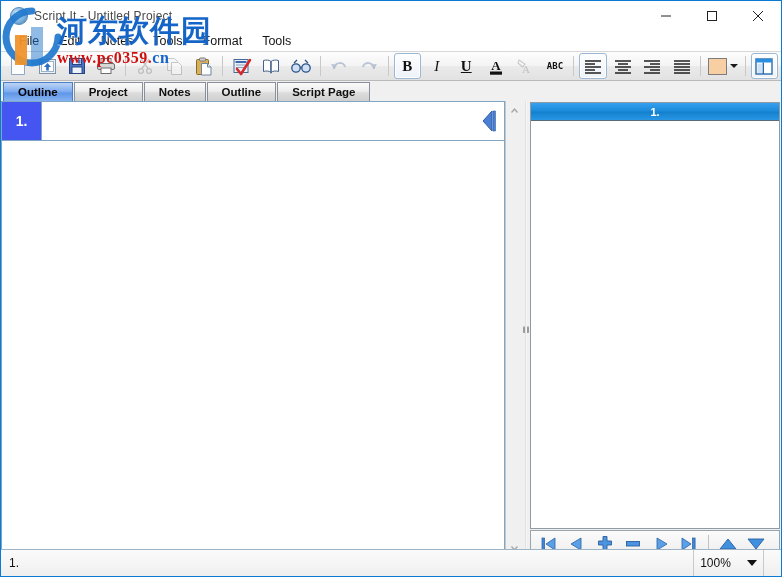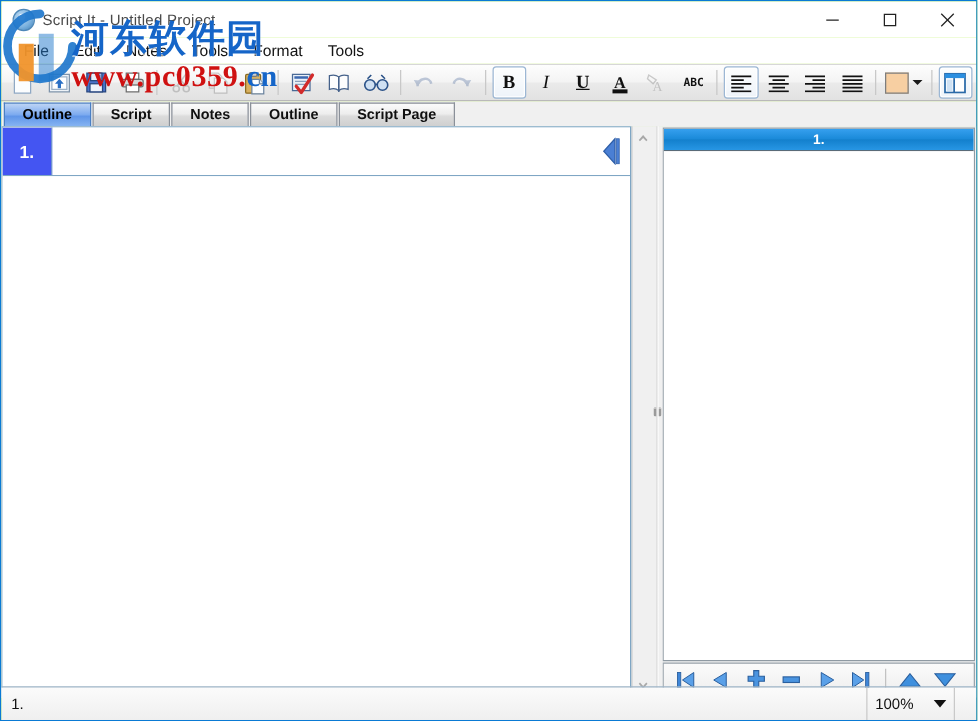--- a/index.html
+++ b/index.html
@@ -206,21 +206,21 @@
   .wm-cn{
     position:absolute;left:56px;top:10px;
     font-family:"DejaVu Sans", sans-serif;
     font-size:30px;font-weight:bold;color:#1565c8;
     letter-spacing:1px;white-space:nowrap;
     text-shadow:0 1px 0 rgba(255,255,255,.55);
   }
   .wm-url{
     position:absolute;left:56px;top:48px;
     font-family:"Liberation Serif", serif;
-    font-size:24px;font-weight:bold;color:#cf1111;
+    font-size:16px;font-weight:bold;color:#cf1111;
     white-space:nowrap;letter-spacing:.5px;
   }
   .wm-url .cn{color:#1565c8;}
 </style>
 </head>
 <body>
 
 <div id="app">
 
   <div class="titlebar">
@@ -443,21 +443,21 @@
         <rect x="1" y="1" width="16" height="15" fill="#ffffff" stroke="#2b6aa8" stroke-width="1.4"></rect>
         <rect x="1" y="1" width="16" height="3.5" fill="#2b8fe0"></rect>
         <rect x="7.6" y="4.5" width="1.4" height="11.5" fill="#2b6aa8"></rect>
         <rect x="2.4" y="5.6" width="4.6" height="9.4" fill="#cfe2f4"></rect>
       </svg>
     </div>
   </div>
 
   <div class="tabstrip">
     <div class="tab active">Outline</div>
-    <div class="tab">Script</div>
+    <div class="tab">Project</div>
     <div class="tab">Notes</div>
     <div class="tab">Outline</div>
     <div class="tab">Script Page</div>
   </div>
 
   <div class="content">
 
     <div class="leftpane">
       <div class="card">
         <div class="card-num">1.</div>

